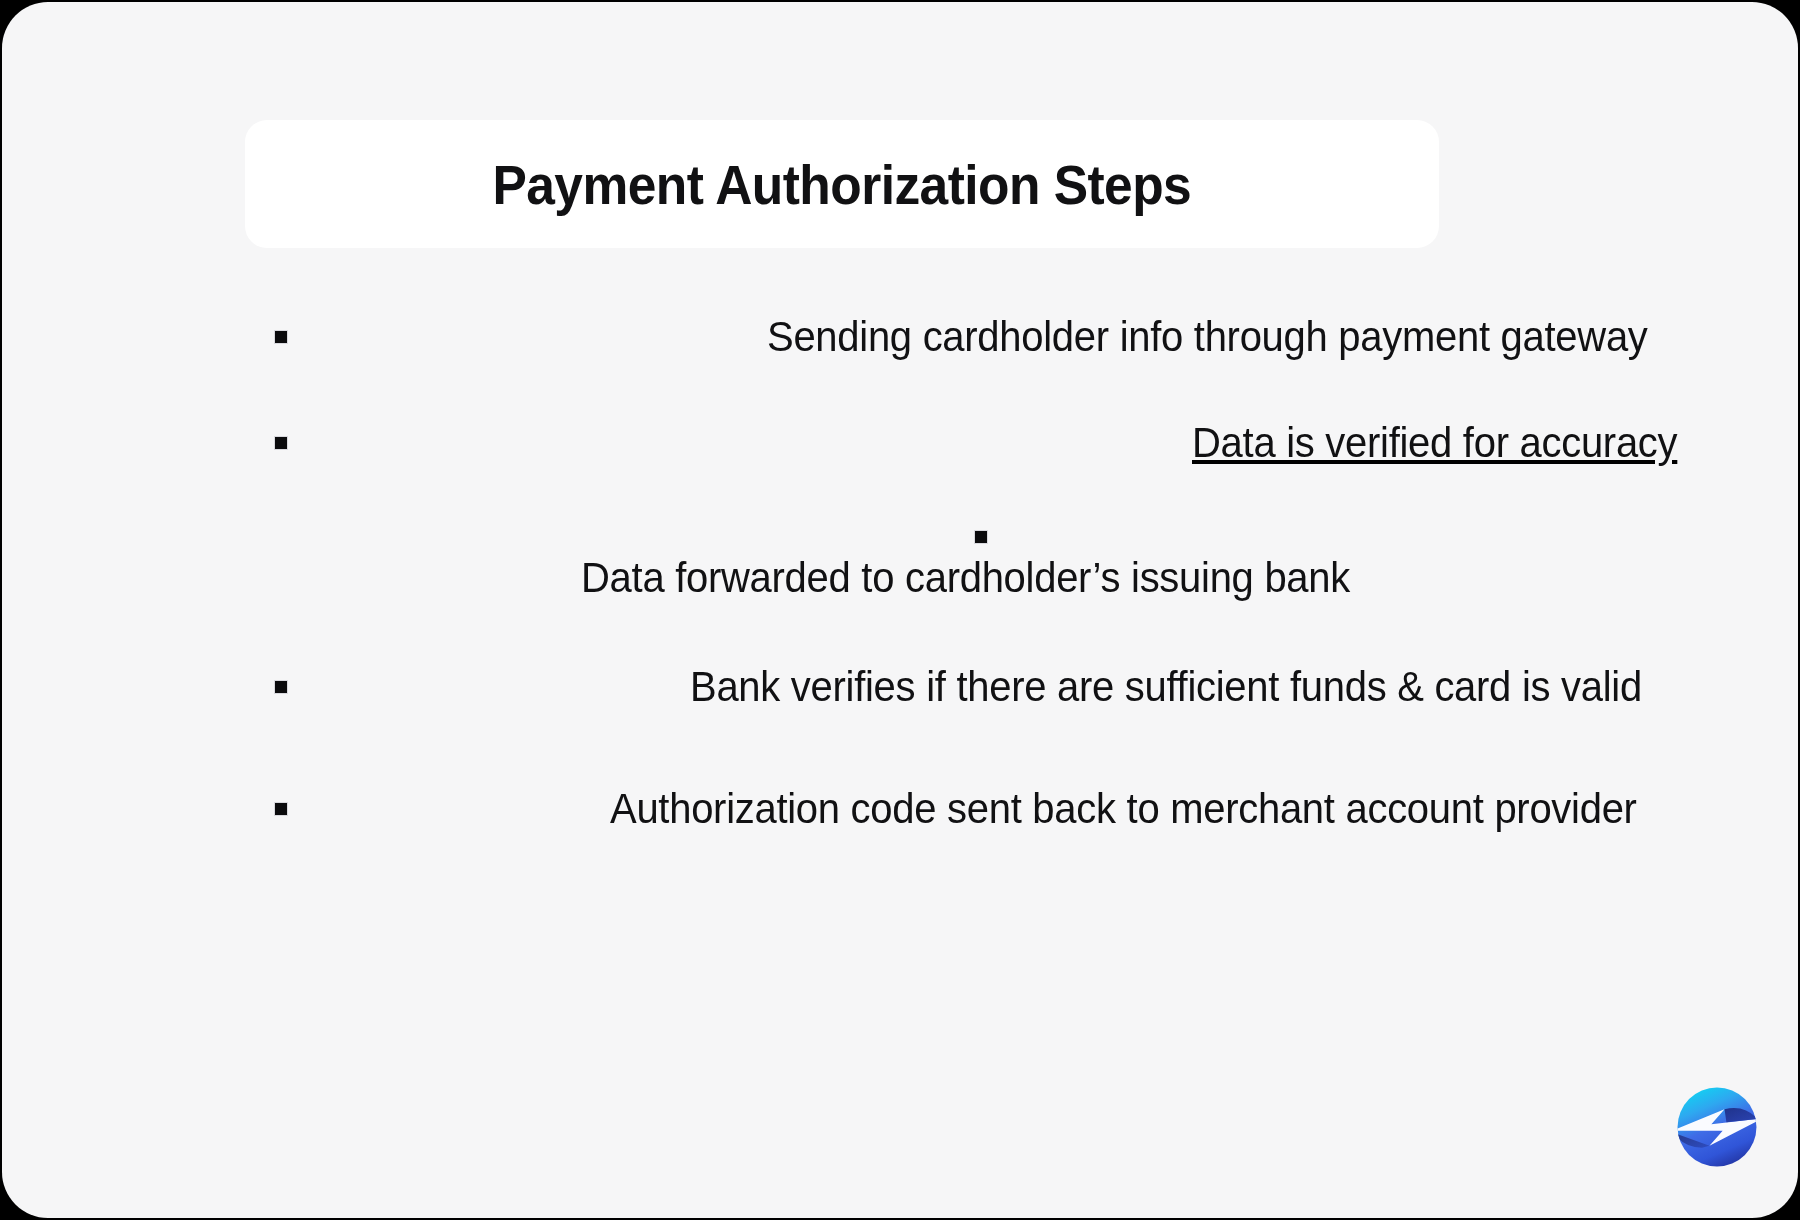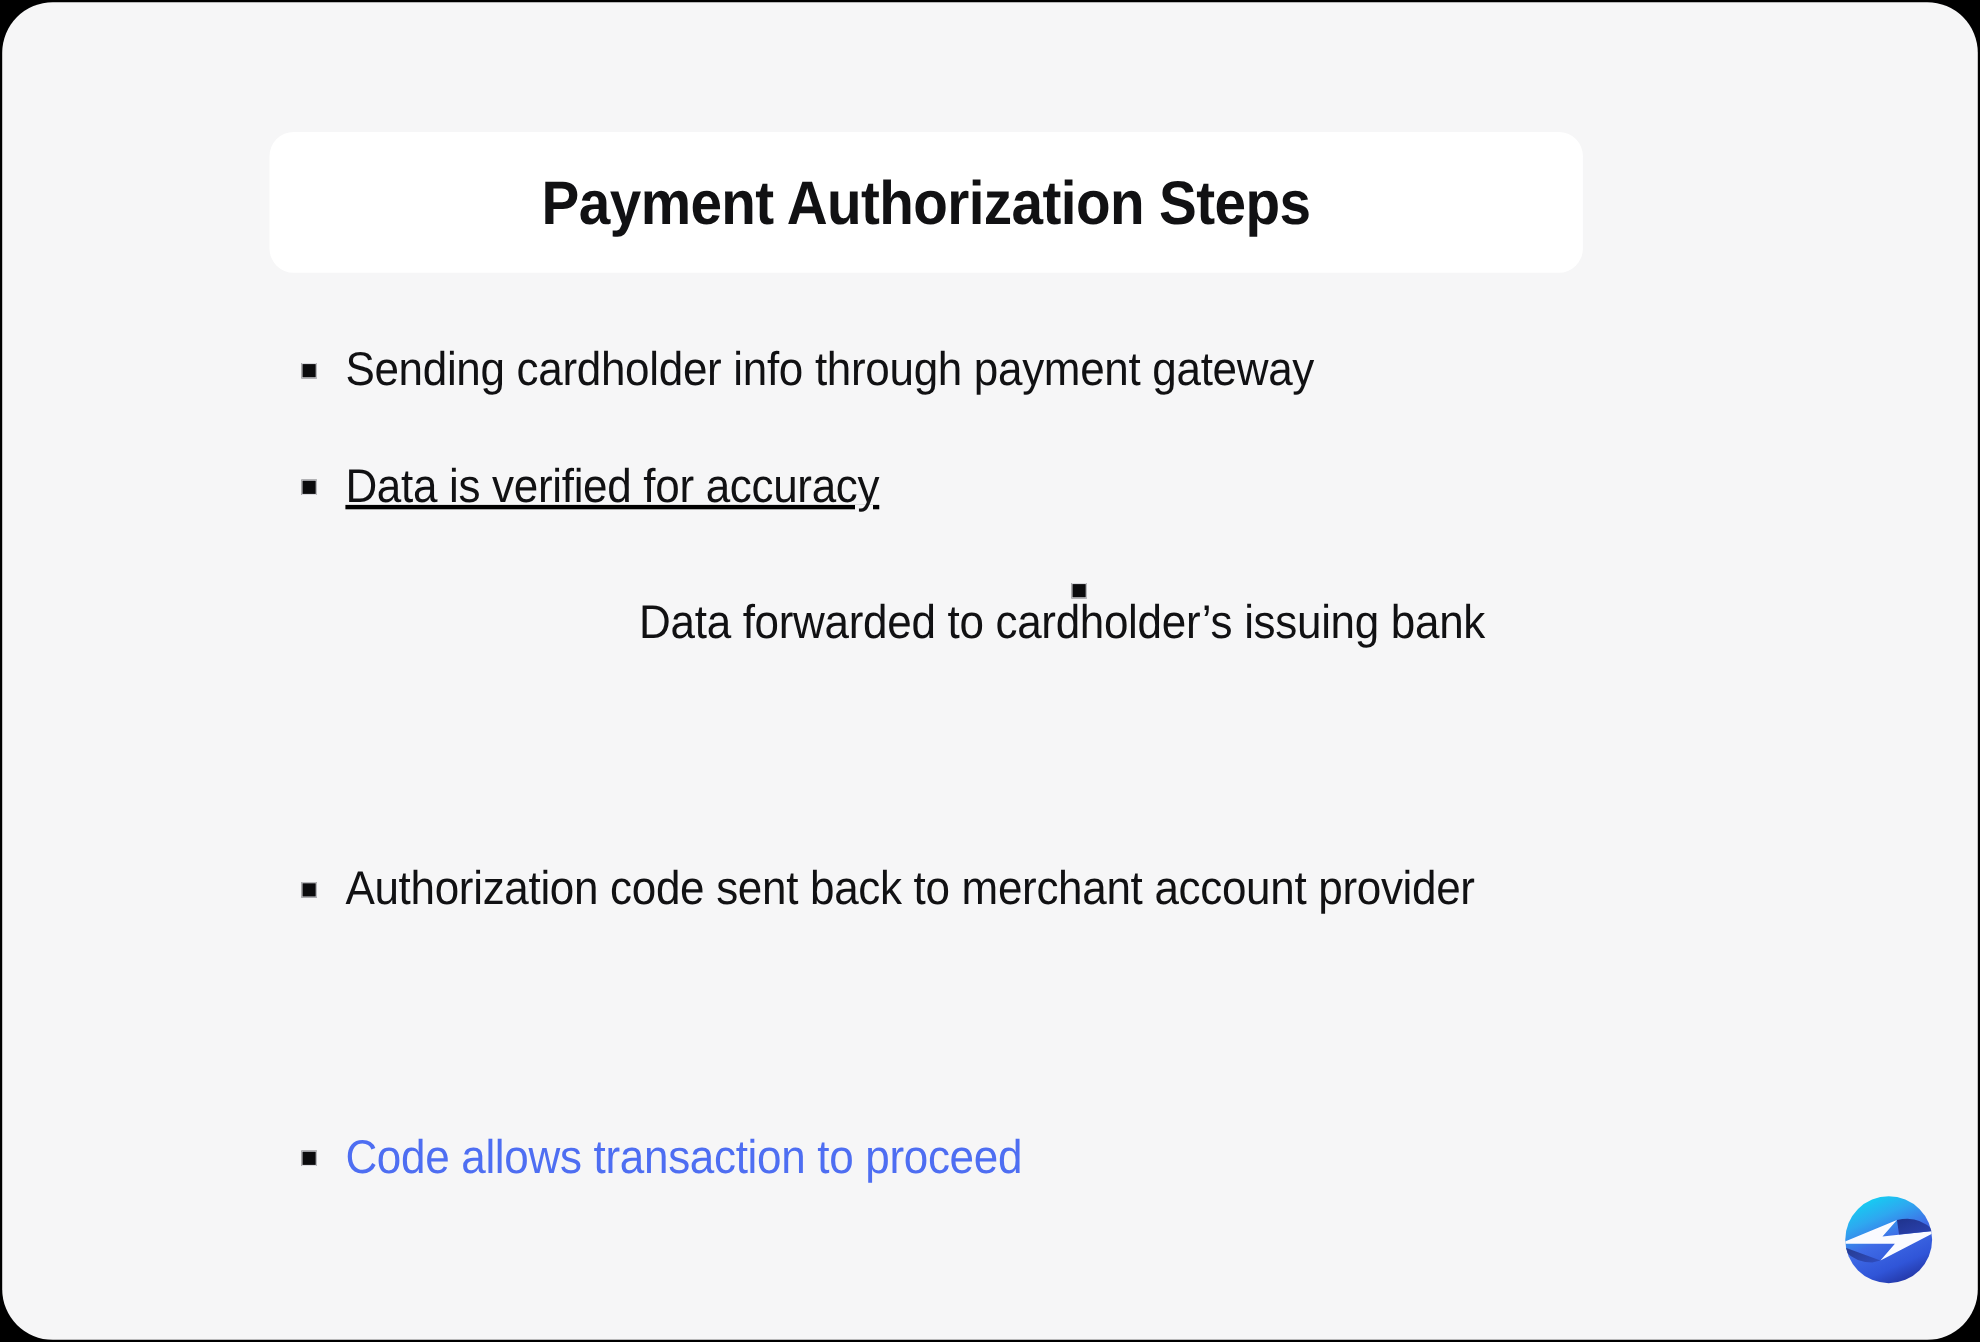--- a/index.html
+++ b/index.html
@@ -74,20 +74,21 @@
     pointer-events: none;
   }
 
   .step-row {
     position: absolute;
     left: 0;
     width: 1440px;
     height: 70px;
     display: flex;
     align-items: center;
+    justify-content: space-between;
   }
 
   .bullet {
     position: relative;
     flex: 0 0 auto;
     width: 14px;
     height: 14px;
     background: #0B0B0D;
     border: 1px solid #D9D9DE;
     margin-right: 26px;
@@ -152,31 +153,31 @@
       <div class="step-row" style="top:106px;text-decoration:underline;">
         <span class="bullet"></span>
         <span class="step-label">Data is verified for accuracy</span>
       </div>
 
       <div class="step-row" style="top:228px;flex-direction:column;">
         <span class="bullet"></span>
         <span class="step-label">Data forwarded to cardholder’s issuing bank</span>
       </div>
 
+      <div class="step-row" style="top:350px;">
+        <span class="bullet"></span>
+        <span class="step-label">Bank verifies if there are sufficient funds &amp; card is valid</span>
+      </div>
 
       <div class="step-row" style="top:472px;">
         <span class="bullet"></span>
         <span class="step-label">Authorization code sent back to merchant account provider</span>
       </div>
 
 
-      <div class="step-row" style="top:716px;">
-        <span class="bullet"></span>
-        <span class="step-label accent">Code allows transaction to proceed</span>
-      </div>
 
     </div>
 
     <svg class="logo" viewBox="0 0 100 100" xmlns="http://www.w3.org/2000/svg">
       <defs>
         <linearGradient id="logoGrad" x1="0.30" y1="0.02" x2="0.72" y2="1">
           <stop offset="0%" stop-color="#15CDF2"></stop>
           <stop offset="22%" stop-color="#2EA8F0"></stop>
           <stop offset="48%" stop-color="#3F6BE6"></stop>
           <stop offset="78%" stop-color="#3055D8"></stop>

